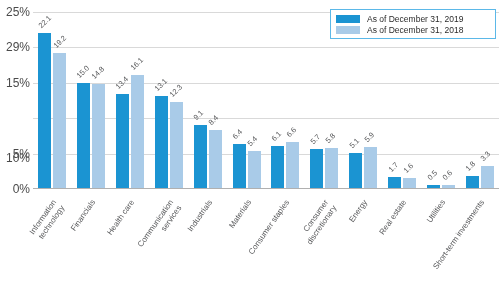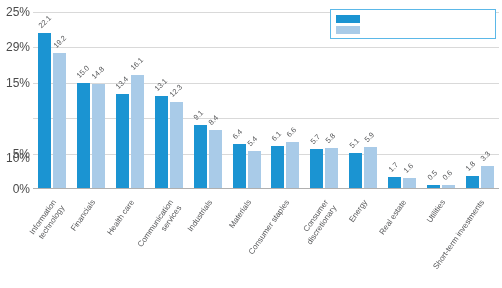--- a/index.html
+++ b/index.html
@@ -344,23 +344,25 @@
         <div class="x-label"><span class="x-label-inner">Utilities</span></div>
       </div>
       <div class="x-cell">
         <div class="x-label"><span class="x-label-inner">Short-term investments</span></div>
       </div>
     </div>
 
   <div class="legend">
     <div class="legend-row">
       <span class="legend-swatch series-a"></span>
+      <span class="legend-text">As of December 31, 2019</span>
     </div>
     <div class="legend-row">
       <span class="legend-swatch series-b"></span>
+      <span class="legend-text">As of December 31, 2018</span>
     </div>
   </div>
 
 <div class="y-tick" style="top: 189px;">0%</div>
     <div class="y-tick" style="top: 153.6px;">5%</div>
     <div class="y-tick" style="top: 118.2px; margin-top: 40px;">10%</div>
     <div class="y-tick" style="top: 82.8px; padding-left: 32px;">15%</div>
     <div class="y-tick" style="top: 47.4px;">29%</div>
     <div class="y-tick" style="top: 12px;">25%</div>
   </div>

